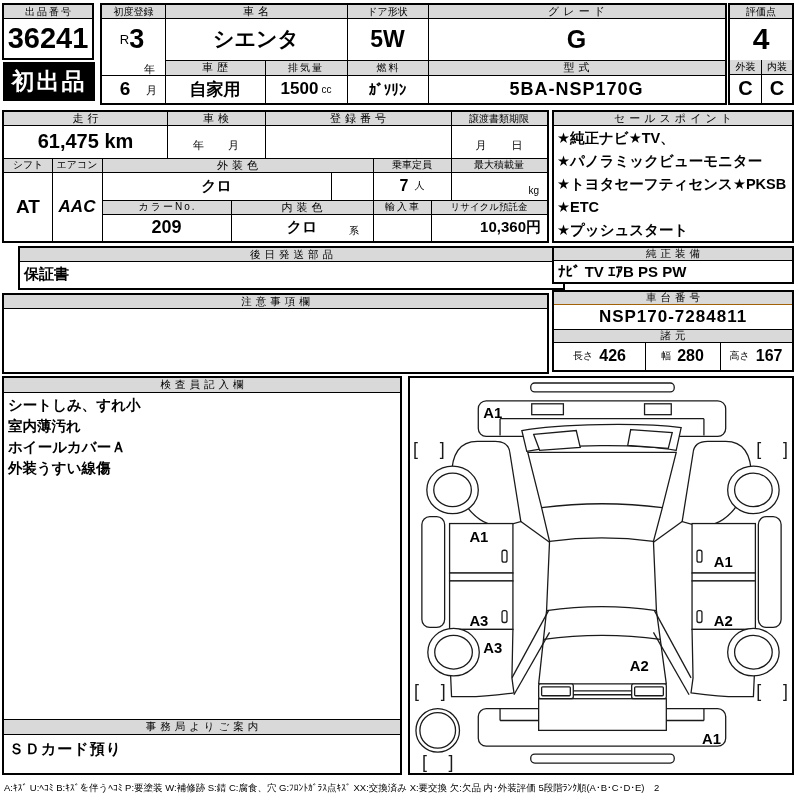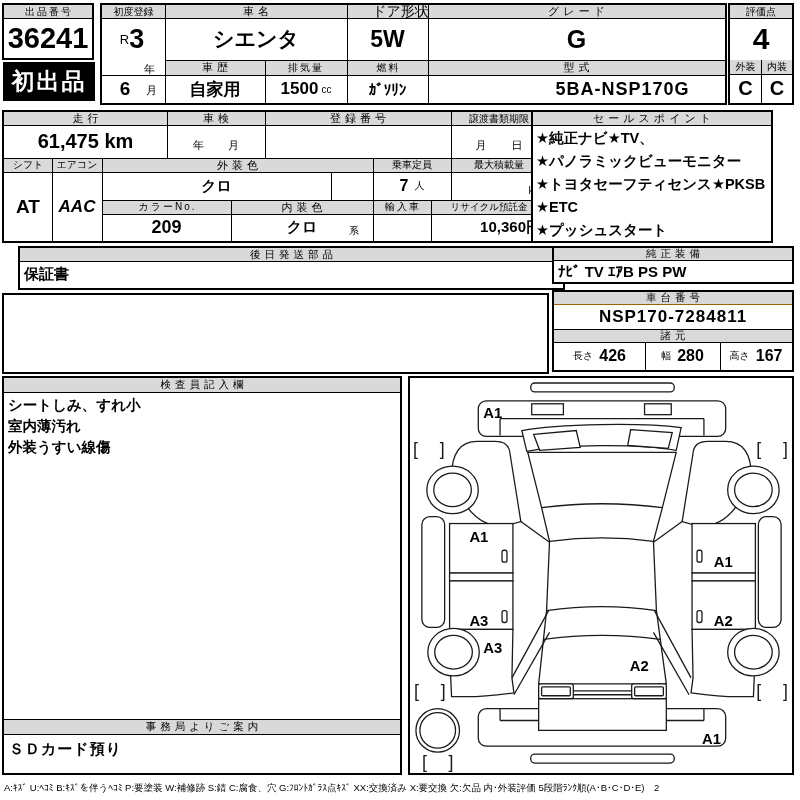--- a/index.html
+++ b/index.html
@@ -28,21 +28,21 @@
   <div class="box" style="left:2px;top:3px;width:92px;height:57px;">
     <div class="hdr ls2" style="position:absolute;left:0;top:0;right:0;height:13px;border-bottom:1px solid #000;font-size:10px;">出品番号</div>
     <div class="cell val" style="left:0;top:13px;right:0;bottom:0;font-size:29px;">36241</div>
   </div>
   <div class="abs" style="left:3px;top:62px;width:92px;height:39px;background:#000;color:#fff;display:flex;align-items:center;justify-content:center;font-size:23px;font-weight:bold;letter-spacing:2px;">初出品</div>
 
   <div class="box" style="left:100px;top:3px;width:627px;height:102px;">
 
     <div class="hdr" style="position:absolute;left:0;top:0;width:63px;height:13px;font-size:10px;">初度登録</div>
     <div class="hdr ls4" style="position:absolute;left:63px;top:0;width:182px;height:13px;">車名</div>
-    <div class="hdr" style="position:absolute;left:245px;top:0;width:81px;height:13px;font-size:14px;padding-left:13px;">ドア形状</div>
+    <div class="hdr" style="position:absolute;left:245px;top:0;width:81px;height:13px;font-size:10px;">ドア形状</div>
     <div class="hdr ls4" style="position:absolute;left:326px;top:0;width:297px;height:13px;">グレード</div>
 
     <div class="cell" style="left:2px;top:15px;width:56px;height:38px;">
       <span style="font-size:13px;">R</span>
       <span class="val" style="font-size:27px;">3</span>
     </div>
     <span class="abs" style="left:42px;top:57px;font-size:11px;">年</span>
     <div class="cell val" style="left:63px;top:13px;width:182px;height:42px;font-size:21px;">シエンタ</div>
     <div class="cell val" style="left:245px;top:13px;width:81px;height:42px;font-size:23px;">5W</div>
     <div class="cell val" style="left:326px;top:13px;width:297px;height:42px;font-size:25px;">G</div>
@@ -54,21 +54,21 @@
     <div class="hdr ls4" style="position:absolute;left:326px;top:55px;width:297px;height:15px;background:transparent;">型式</div>
 
     <div class="cell val" style="left:2px;top:70px;width:42px;height:28px;font-size:19px;">6</div>
     <span class="abs" style="left:44px;top:78px;font-size:11px;">月</span>
     <div class="cell val" style="left:63px;top:70px;width:100px;height:28px;font-size:17px;">自家用</div>
     <div class="cell" style="left:163px;top:70px;width:82px;height:28px;">
       <span class="val" style="font-size:17px;">1500</span>
       <span style="font-size:10px;margin-left:3px;">cc</span>
     </div>
     <div class="cell val" style="left:245px;top:70px;width:81px;height:28px;font-size:15px;">ｶﾞｿﾘﾝ</div>
-    <div class="cell val" style="left:326px;top:70px;width:297px;height:28px;font-size:18px;letter-spacing:1px;margin-left:46px;">5BA-NSP170G</div>
+    <div class="cell val" style="left:326px;top:70px;width:297px;height:28px;font-size:18px;letter-spacing:1px;">5BA-NSP170G</div>
 
     <div class="hline" style="left:0;top:13px;width:623px;"></div>
     <div class="hline" style="left:63px;top:55px;width:560px;"></div>
     <div class="hline" style="left:0;top:70px;width:623px;"></div>
     <div class="vline" style="left:63px;top:0;height:98px;"></div>
     <div class="vline" style="left:245px;top:0;height:98px;"></div>
     <div class="vline" style="left:326px;top:0;height:98px;"></div>
     <div class="vline" style="left:163px;top:55px;height:43px;"></div>
   </div>
 
@@ -148,24 +148,25 @@
     <div class="vline" style="left:227px;top:88px;height:41px;"></div>
     <div class="vline" style="left:427px;top:88px;height:41px;"></div>
   </div>
 
   <div class="box" style="left:2px;top:246px;width:547px;height:44px;margin-left:16px;">
     <div class="hdr ls4" style="position:absolute;left:0;top:0;right:0;height:13px;border-bottom:1px solid #000;font-size:10.5px;">後日発送部品</div>
     <div class="cell val left" style="left:4px;top:13px;right:0;bottom:0;font-size:15px;">保証書</div>
   </div>
 
   <div class="box" style="left:2px;top:293px;width:547px;height:81px;">
+    <div class="hdr ls4" style="position:absolute;left:0;top:0;right:0;height:13px;border-bottom:1px solid #000;font-size:10.5px;">注意事項欄</div>
     <div class="cell val left" style="left:4px;top:13px;right:0;bottom:0;font-size:15px;"></div>
   </div>
 
-  <div class="box" style="left:531px;top:110px;width:242px;height:133px;">
+  <div class="box" style="left:552px;top:110px;width:242px;height:133px;">
     <div class="hdr ls4" style="position:absolute;left:0;top:0;right:0;height:13px;border-bottom:1px solid #000;">セールスポイント</div>
     <div class="abs" style="left:3px;top:15px;right:0;bottom:0;">
       <div class="salesline">★純正ナビ★TV、</div>
       <div class="salesline">★パノラミックビューモニター</div>
       <div class="salesline">★トヨタセーフティセンス★PKSB</div>
       <div class="salesline">★ETC</div>
       <div class="salesline">★プッシュスタート</div>
     </div>
   </div>
 
@@ -193,20 +194,21 @@
     </div>
     <div class="vline" style="left:91px;top:50px;height:28px;"></div>
     <div class="vline" style="left:166px;top:50px;height:28px;"></div>
   </div>
 
   <div class="box" style="left:2px;top:376px;width:400px;height:399px;">
     <div class="hdr ls4" style="position:absolute;left:0;top:0;right:0;height:14px;border-bottom:1px solid #000;font-size:10.5px;">検査員記入欄</div>
     <div class="abs" style="left:4px;top:17px;right:0;">
       <div class="inspline">シートしみ、すれ小</div>
       <div class="inspline">室内薄汚れ</div>
+      <div class="inspline">ホイールカバーＡ</div>
       <div class="inspline">外装うすい線傷</div>
     </div>
     <div class="hline" style="left:0;top:341px;width:396px;"></div>
     <div class="hdr ls4" style="position:absolute;left:0;top:342px;right:0;height:14px;border-bottom:1px solid #000;font-size:10.5px;">事務局よりご案内</div>
     <div class="cell val left" style="left:5px;top:356px;right:0;height:30px;font-size:15px;letter-spacing:1px;">ＳＤカード預り</div>
   </div>
 
   <div class="box" style="left:408px;top:376px;width:386px;height:399px;">
     <svg width="382" height="395" viewBox="0 0 386 399" style="position:absolute;left:0;top:0;" fill="none" stroke="#1a1a1a" stroke-width="1.3">
 

